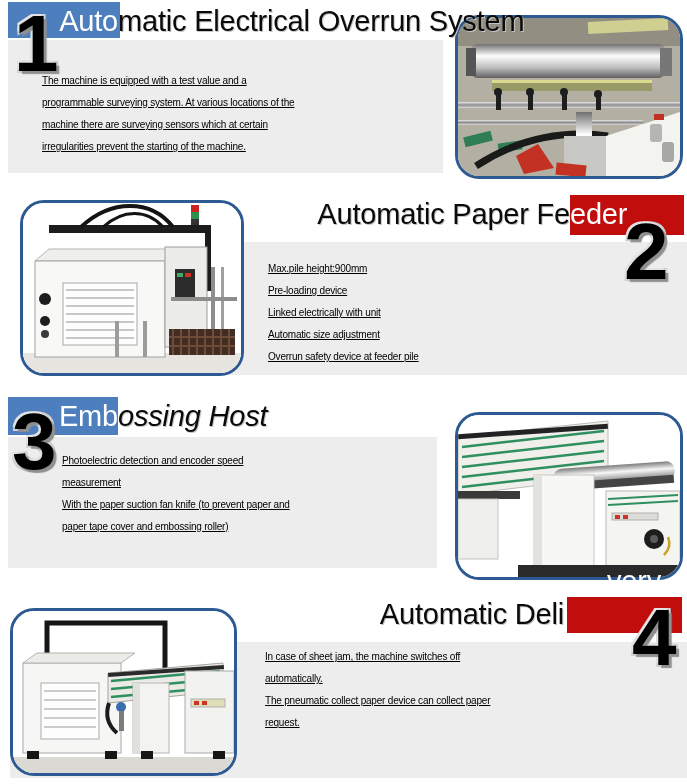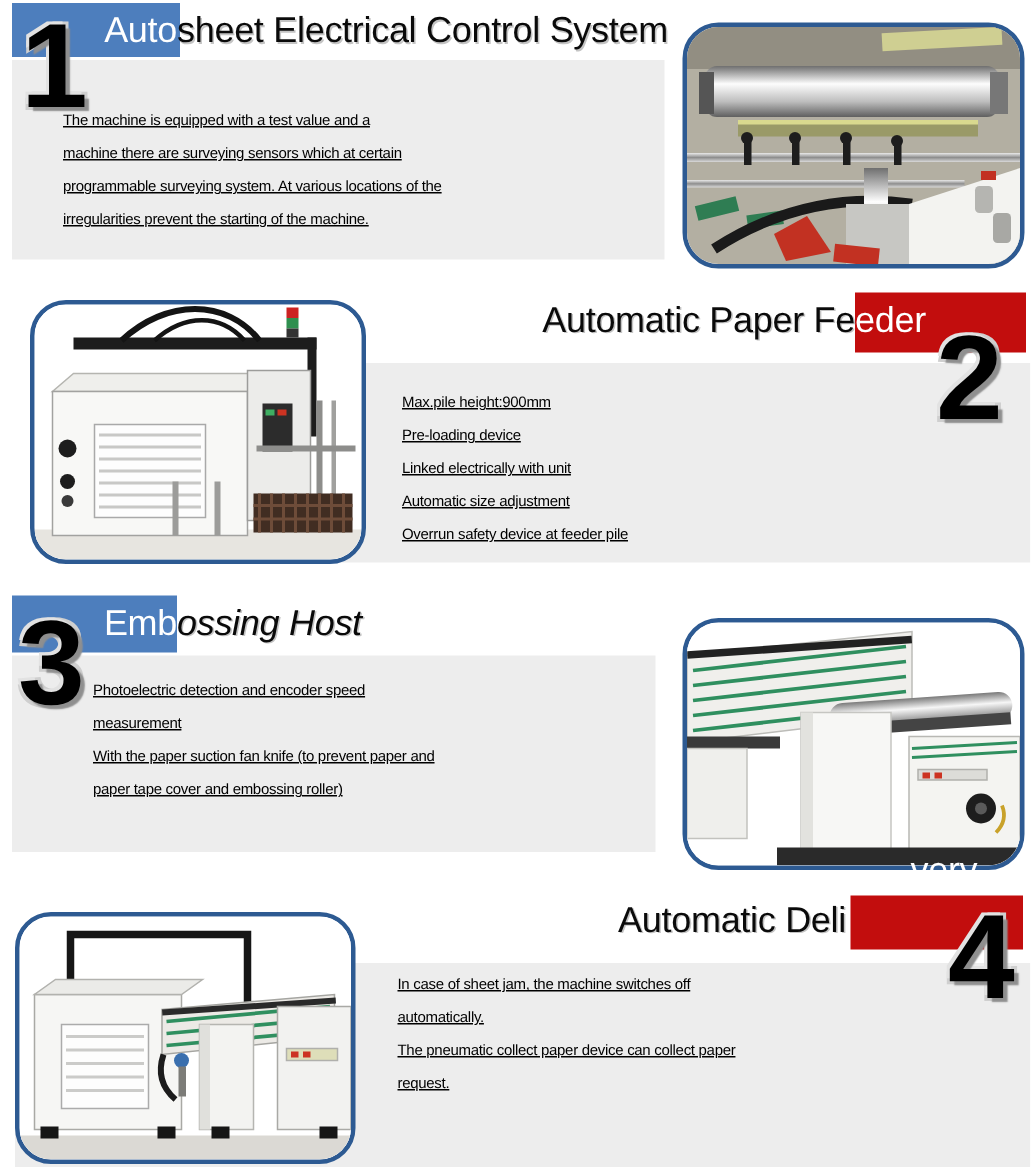--- a/index.html
+++ b/index.html
@@ -5,42 +5,42 @@
   html,body{margin:0;padding:0;background:#fff;}
   .page{position:relative;width:687px;height:784px;background:#fff;overflow:hidden;
         font-family:"Liberation Sans", sans-serif;color:#000;}
   .bar{position:absolute;}
   .bar.blue{background:#4d7ebd;}
   .bar.red{background:#c20d0d;}
   .panel{position:absolute;background:#ededed;}
   .num{position:absolute;font-size:80px;line-height:80px;font-weight:bold;color:#000;
        text-shadow:3px 3px 1px #8f8f8f,-2px -2px 0 #e2e2e2,2px -2px 0 #cfcfcf,-2px 2px 0 #cfcfcf;
        z-index:6;}
-  .tpart{position:absolute;font-size:24px;line-height:30px;white-space:nowrap;letter-spacing:-0.2px;z-index:5;}
+  .tpart{position:absolute;font-size:29px;line-height:30px;white-space:nowrap;letter-spacing:-0.2px;z-index:5;}
   .tpart.dark{color:#0a0a0a;text-shadow:1px 1px 0 #c4c4c4;}
   .tpart.lite{color:#ffffff;}
   .bodyline{white-space:nowrap;height:22px;line-height:22px;font-size:10px;letter-spacing:-0.2px;color:#000;text-decoration:underline;}
   .bodyblock{position:absolute;z-index:4;}
   .photo{position:absolute;border:3px solid #2d5a92;border-radius:24px;overflow:hidden;background:#fff;z-index:3;}
   .photo svg{display:block;}
 </style>
 </head>
 <body>
 
 <div class="page">
 
   <div class="bar blue" style="left:8px;top:2px;width:112px;height:36px;"></div>
   <div class="panel" style="left:8px;top:40px;width:435px;height:133px;"></div>
   <div class="num" style="left:14px;top:4px;">1</div>
   <span class="tpart lite" style="right:569px;top:6px;">Auto</span>
-  <span class="tpart dark" style="left:118px;top:6px;">sheet Electrical Control System</span>
+  <span class="tpart dark" style="left:118px;top:6px;">matic Electrical Overrun System</span>
   <div class="bodyblock" style="left:42px;top:70px;">
     <div class="bodyline">The machine is equipped with a test value and a</div>
+    <div class="bodyline">programmable surveying system. At various locations of the</div>
     <div class="bodyline">machine there are surveying sensors which at certain</div>
-    <div class="bodyline">programmable surveying system. At various locations of the</div>
     <div class="bodyline">irregularities prevent the starting of the machine.</div>
   </div>
   <div class="photo" style="left:455px;top:15px;width:222px;height:158px;">
     <svg width="222" height="158" viewBox="0 0 222 158">
       <defs>
         <linearGradient id="chrome1" x1="0" y1="0" x2="0" y2="1">
           <stop offset="0" stop-color="#6f6f6f"></stop>
             <stop offset="0.35" stop-color="#fdfdfd"></stop>
           <stop offset="0.7" stop-color="#bdbdbd"></stop>
             <stop offset="1" stop-color="#5f5f5f"></stop>

